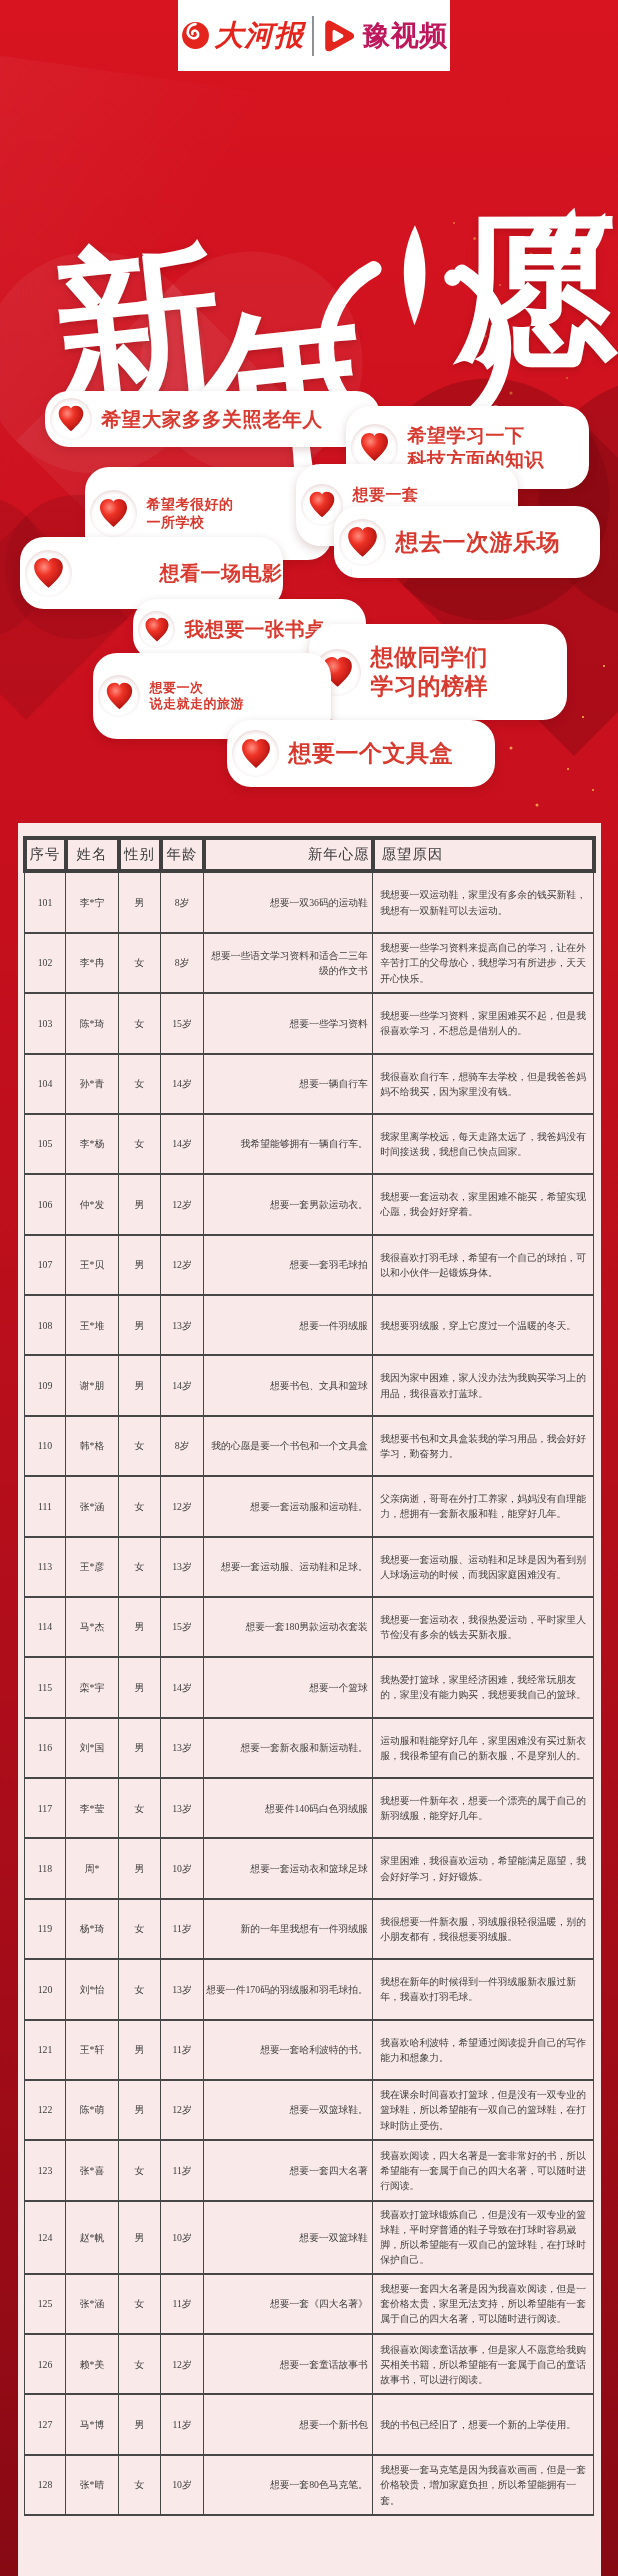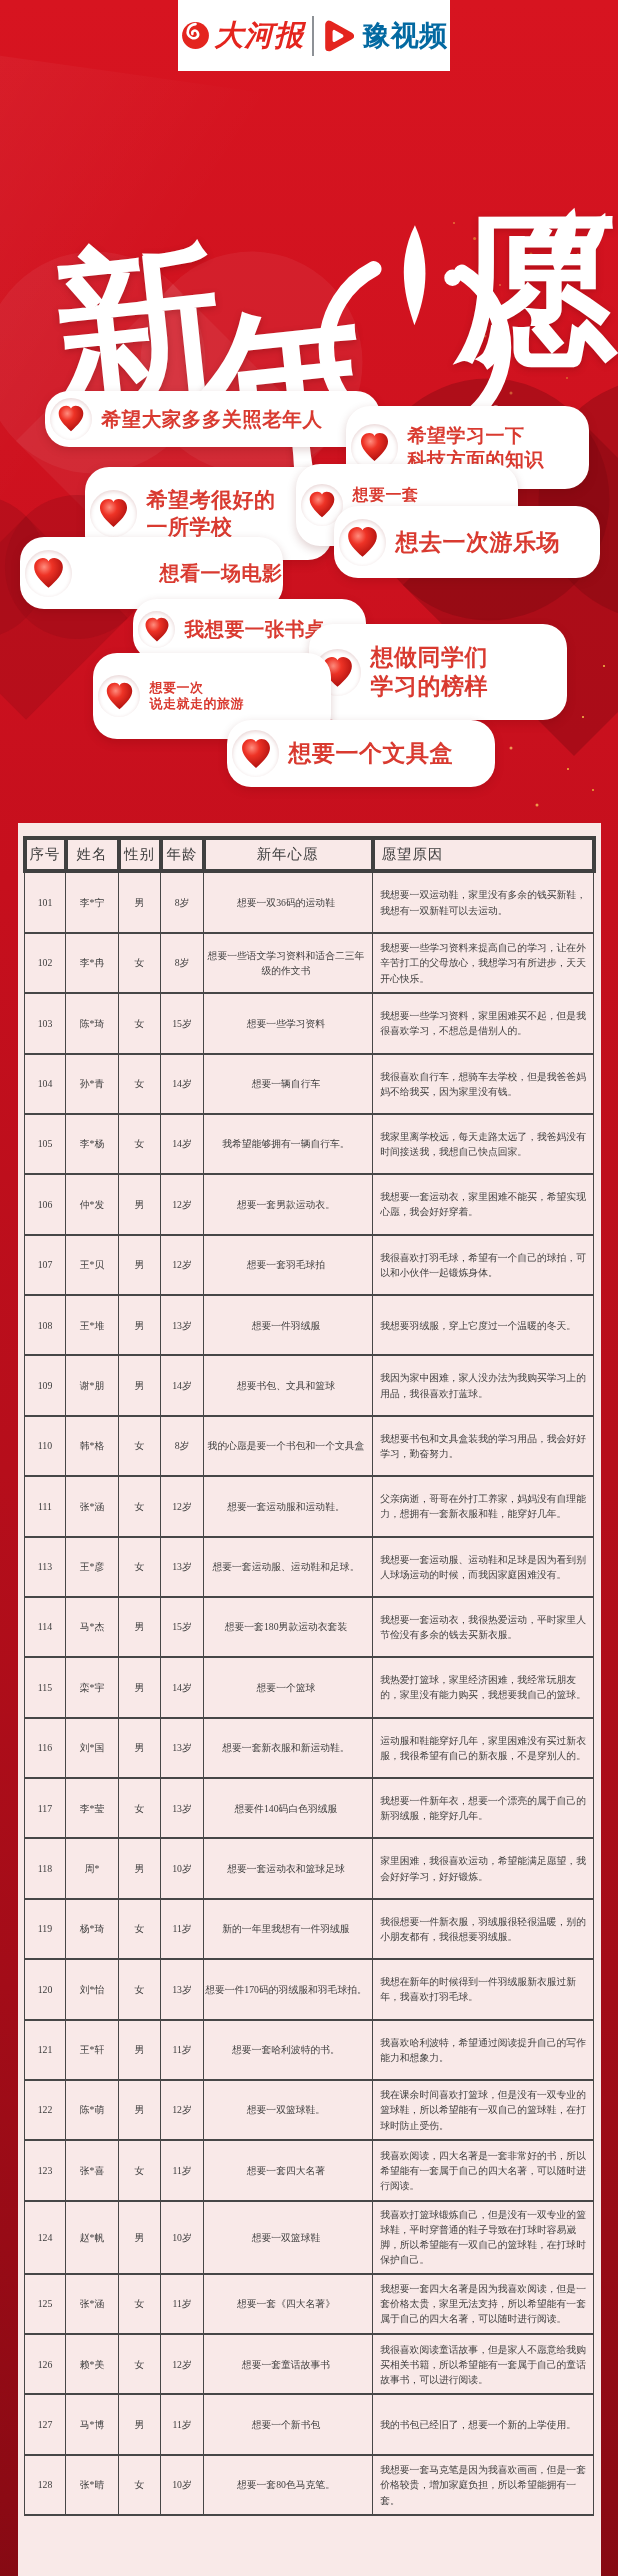--- a/index.html
+++ b/index.html
@@ -23,37 +23,37 @@
     57px 170px 0 0.5px rgba(250,200,90,.75),113px 155px 0 0 #eab03a,15.5px 201px 0 0.5px #f7c24d,
     98px 222px 0 0 rgba(255,205,100,.8),46px 242px 0 0.5px #f3b93f,124px 31px 0 0 #f5c04a;}
   .sp1{left:479px;top:634px;} .sp2{left:453px;top:222px;opacity:.55;}
   
   .brand-box{position:absolute;left:178px;top:0;width:272px;height:71px;background:#ffffff;
     display:flex;align-items:center;justify-content:center;gap:8.2px;}
   .dahe{display:flex;align-items:center;gap:3.1px;}
   .dahe-text{font-family:"DejaVu Serif","Liberation Serif",serif;font-style:italic;font-weight:bold;
     font-size:29px;color:#e4251e;letter-spacing:1px;}
   .brand-divider{width:1.5px;height:40px;background:#8d9196;}
-  .yu-text{font-size:28px;font-weight:900;color:#0369a1;letter-spacing:0.5px;}
+  .yu-text{font-size:28px;font-weight:900;color:#be185d;letter-spacing:0.5px;}
   
   .tchar{position:absolute;color:#ffffff;font-family:"DejaVu Serif","Liberation Serif",serif;
     font-weight:bold;line-height:1;text-shadow:0 2.1px 7.2px rgba(80,0,0,.25);}
   .t-xin{left:52px;top:241px;font-size:170px;transform:rotate(-6deg);}
   .t-nian{left:205px;top:303px;font-size:170px;transform:rotate(-6deg);}
   .t-yuan{left:455px;top:210px;font-size:162px;}
   .swirl{position:absolute;left:304px;top:216px;}
   
   .bubble{position:absolute;background:#ffffff;border-radius:24px;display:flex;align-items:center;
     box-shadow:0 3.1px 9.3px rgba(90,0,5,.18);}
   .bubble-text{color:#d93a30;font-weight:bold;white-space:pre-line;line-height:1.25;letter-spacing:0.5px;}
   .heart-badge{flex:0 0 auto;display:flex;align-items:center;justify-content:center;
     background:#ffffff;border-radius:50%;margin:0 9.3px 0 5.2px;box-shadow:0 1.5px 4.1px rgba(120,0,0,.18) inset;}
   .b1{left:45px; top:391px; width:335px;height:56px;font-size:19.6px;}
   .b2{left:346px;top:406px; width:243px;height:83px;font-size:19px;}
-  .b3{left:85px;top:467px; width:247px;height:93px;font-size:21px;}
+  .b3{left:85px;top:467px; width:247px;height:93px;font-size:14px;}
   .b4{left:296px;top:464px; width:222px;height:82px;font-size:16px;}
   .b5{left:19.6px; top:537px;width:263px;height:72px;font-size:20px;justify-content:space-between;}
   .b6{left:334px;top:506px;width:266px;height:72px;font-size:23px;}
   .b7{left:133px;top:599px;width:233px;height:61px;font-size:19.6px;}
   .b8{left:309px;top:624px;width:258px;height:96px;font-size:23px;}
   .b9{left:93px;top:653px;width:238px;height:86px;font-size:13px;}
   .b10{left:227px;top:720px;width:268px;height:67px;font-size:23px;}
   .hb-lg{width:47px;height:47px;} .hb-md{width:42px;height:42px;} .hb-sm{width:37px;height:37px;}
   
   .panel{position:absolute;left:17.5px;top:823px;width:583px;height:2556px;background:#f9e9e8;overflow:hidden;}
@@ -61,21 +61,21 @@
     font-family:"Liberation Serif","DejaVu Serif",serif;color:#3e3e3e;background:transparent;}
   .wtable th{border:4px solid #404040;font-size:14.4px;font-weight:normal;height:27px;letter-spacing:1px;}
   .wtable td{border-left:1px solid #474747;border-right:1px solid #474747;
     font-size:9.8px;line-height:1.55;padding:5.2px 4.1px;vertical-align:middle;}
   .wtable tbody tr{border-top:2.6px double #474747;border-bottom:2.6px double #474747;min-height:49px;}
   .wtable tbody tr td{height:48px;}
   .wtable .c0{width:35px;text-align:center;}
   .wtable .c1{width:47px;text-align:center;}
   .wtable .c2{width:36px;text-align:center;}
   .wtable .c3{width:37px;text-align:center;}
-  .wtable .c4{width:164px;text-align:center;padding-left:0;}
+  .wtable .c4{width:164px;text-align:right;padding-left:0;}
   .wtable .c5{text-align:left;padding-left:7.2px;}
 </style>
 </head>
 <body>
 
 <div class="poster">
 
   <svg width="0" height="0" style="position:absolute">
     <defs>
       <radialGradient id="hg" cx="35%" cy="30%" r="80%">

